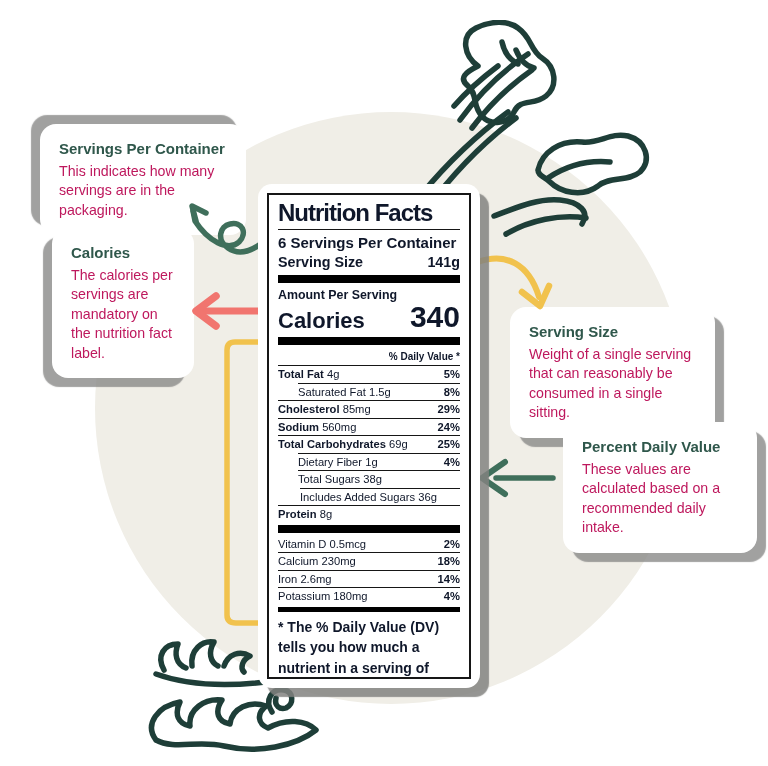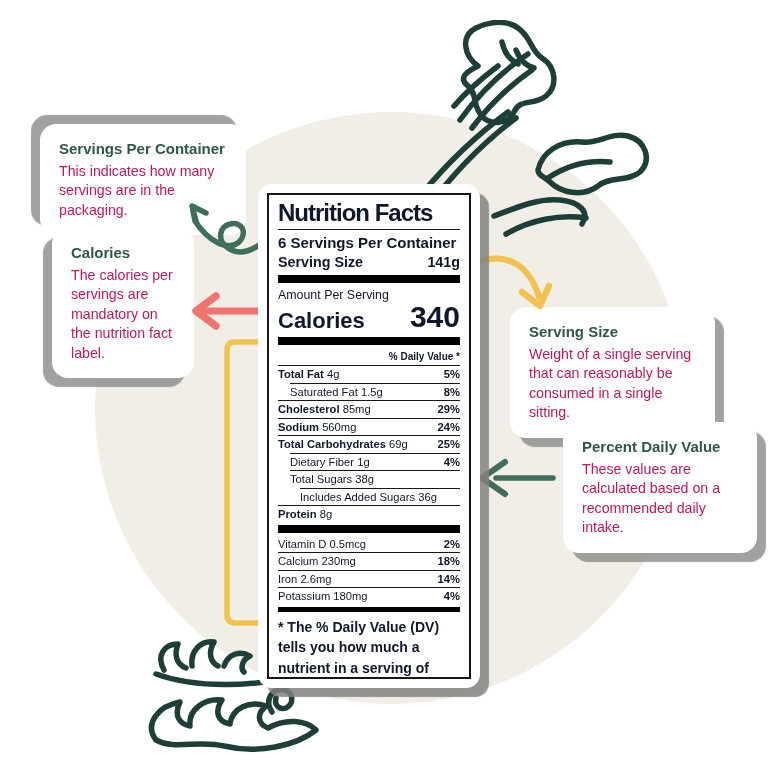--- a/index.html
+++ b/index.html
@@ -36,34 +36,34 @@
   .label-inner{
     position:absolute;left:9px;right:9px;top:9px;bottom:9px;
     border:2px solid #161616;padding:5px 9px 6px;overflow:hidden;color:#0f172a;
   }
   .nf-title{font-size:24px;font-weight:bold;letter-spacing:-1px;line-height:1.08;white-space:nowrap;}
   .rule{border-top:1px solid #161616;margin:3px 0 2px;}
   .nf-servings{font-size:15px;font-weight:bold;padding:2px 0;}
   .ss-row{display:flex;justify-content:space-between;font-size:14.3px;font-weight:bold;padding:1px 0 3px;}
   .bar{background:#000;height:8px;margin:2px 0 3px;}
   .bar.thin{height:5px;margin:2px 0 4px;}
-  .nf-aps{font-size:12.4px;font-weight:normal;padding-top:2px;}
+  .nf-aps{font-size:12.4px;font-weight:bold;padding-top:2px;}
   .cal-row{display:flex;justify-content:space-between;align-items:flex-end;line-height:.95;padding:1px 0 4px;}
   .cal-label{font-size:22px;font-weight:bold;}
   .cal-value{font-size:30px;font-weight:bold;}
   .dvh{text-align:right;font-size:10px;font-weight:bold;padding:3px 0;}
   .nrow{
     display:flex;justify-content:space-between;align-items:flex-end;
     font-size:11.2px;padding:2px 0 2.5px;border-top:1px solid #161616;
   }
   .nrow.nb{border-top:none;}
   .nrow .b{font-weight:bold;}
   .nrow .it{font-style:italic;}
   .nrow .dv{font-weight:bold;}
-  .ind1{margin-left:12px;}
+  .ind1{margin-left:20px;}
   .ind2{margin-left:22px;}
   .footnote{font-size:14px;font-weight:bold;line-height:1.45;padding-top:1px;}
 </style>
 </head>
 <body>
 
 <div id="canvas">
 
   <div class="bg-circle"></div>
 

